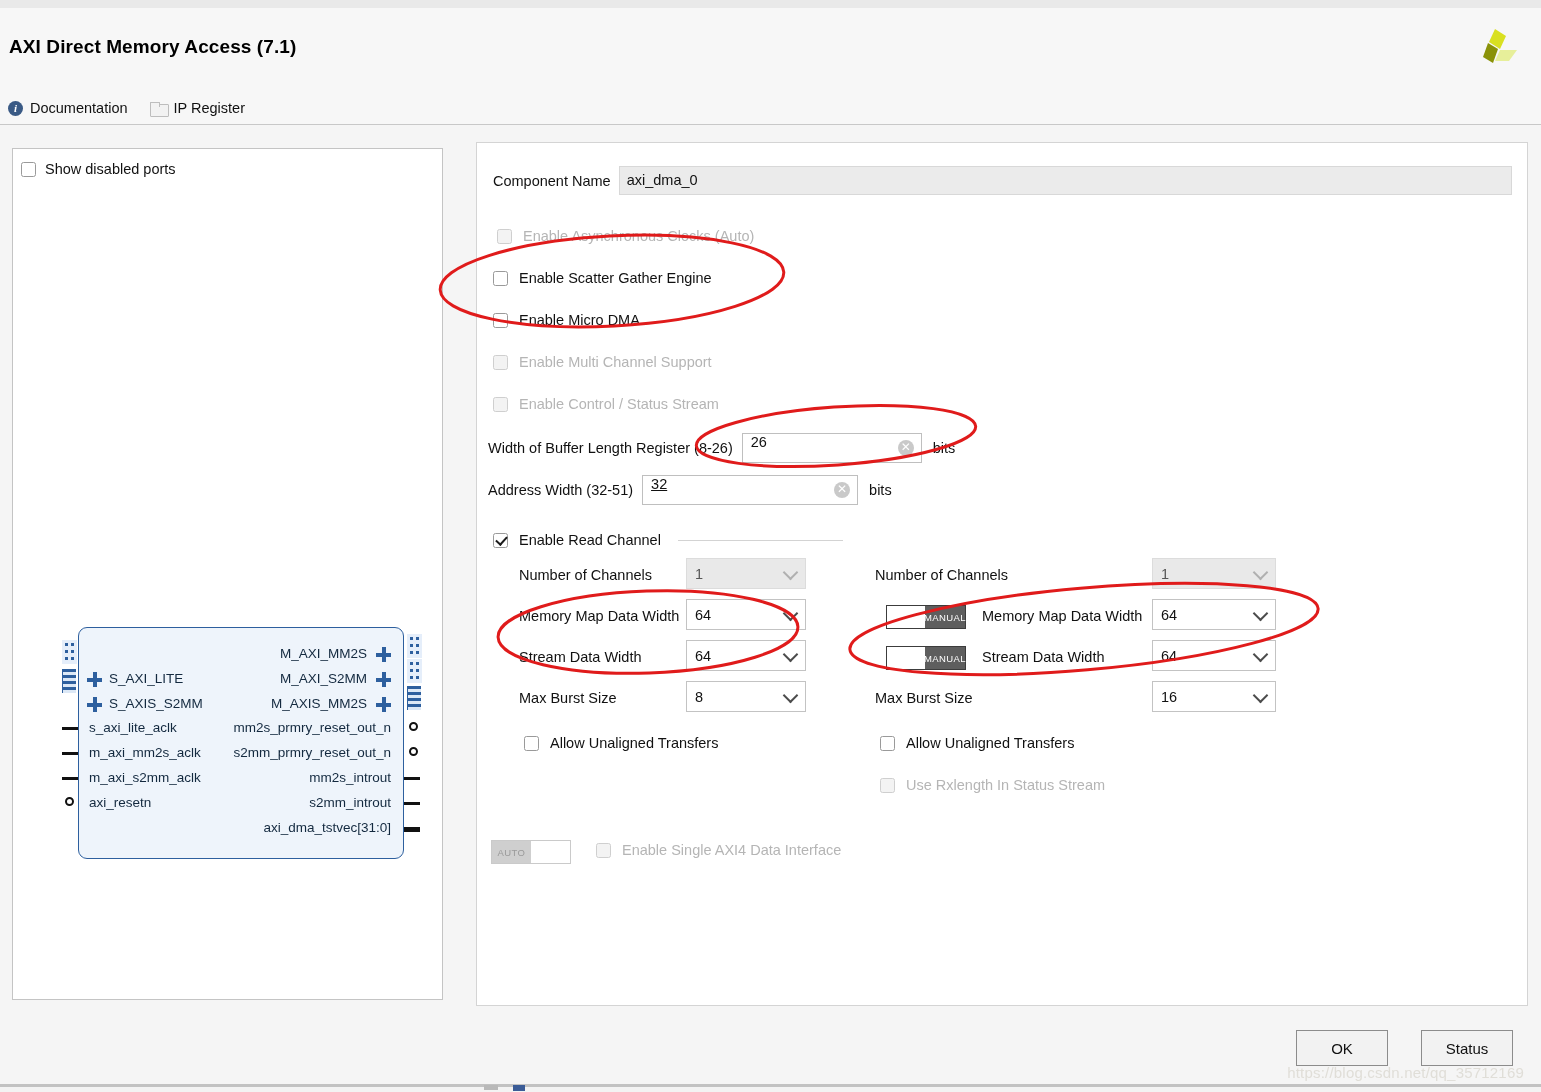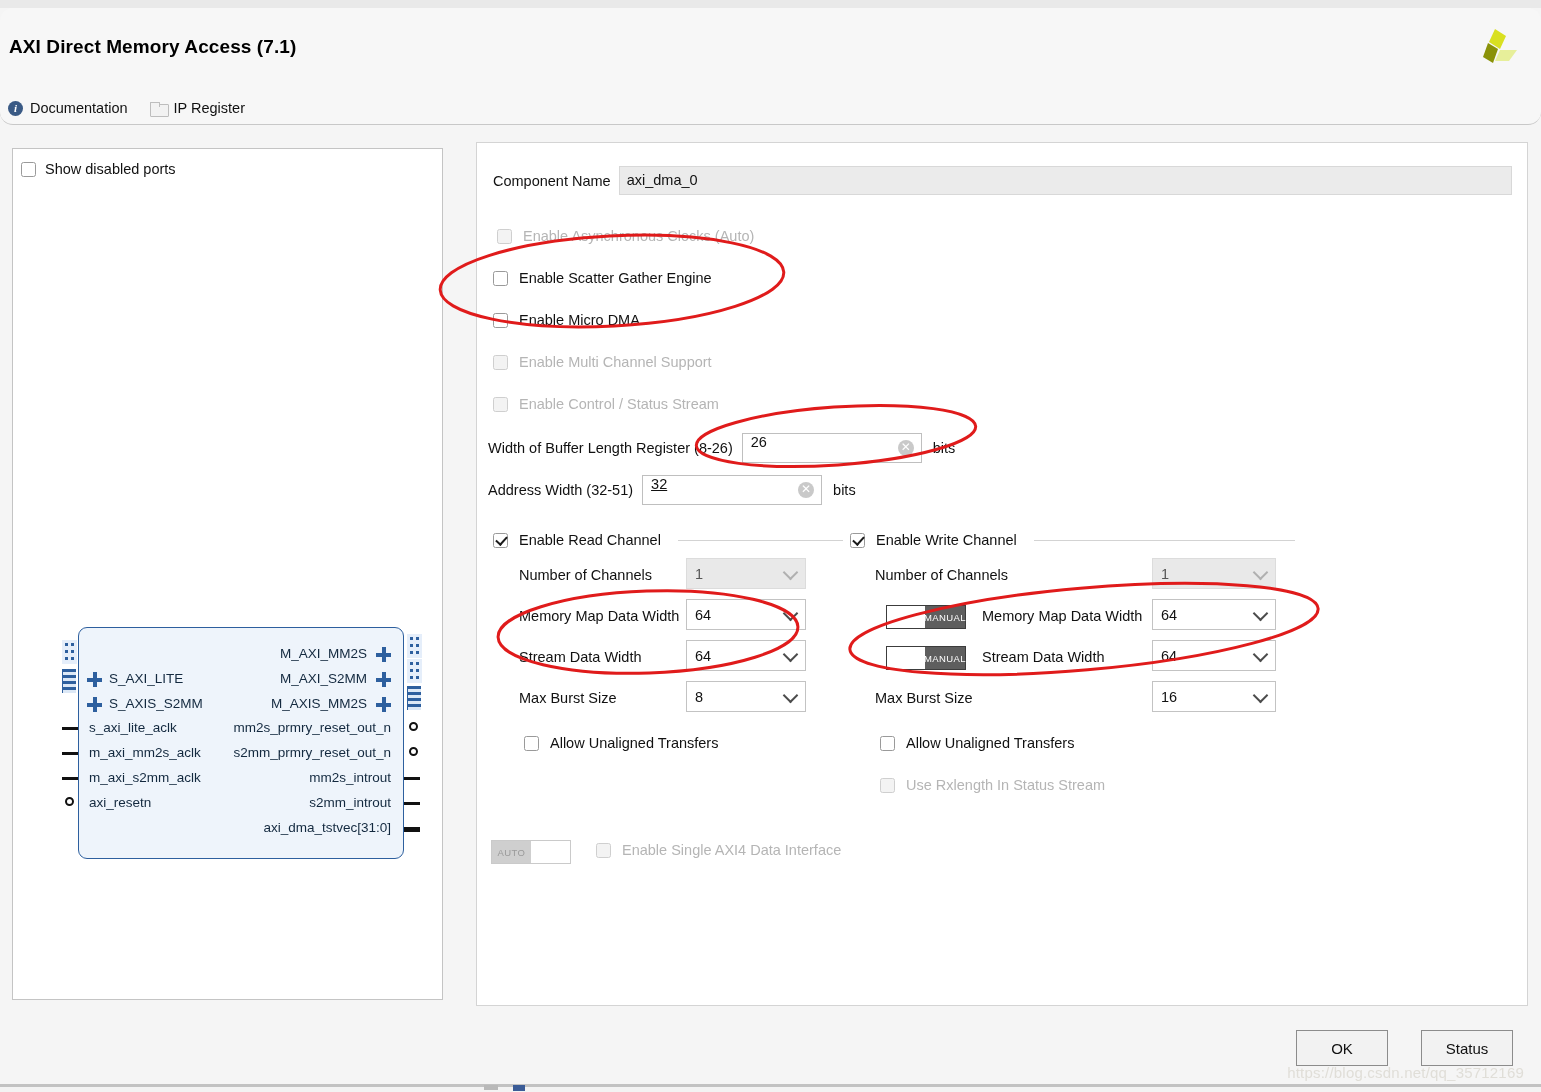--- a/index.html
+++ b/index.html
@@ -14,21 +14,20 @@
     overflow:hidden;
   }
   #root { position:absolute; inset:0; }
 
   
   .topstrip { position:absolute; left:0; top:0; width:1541px; height:8px; background:#e9e9e9; }
   .header {
     position:absolute; left:0; top:8px; width:1541px; height:117px;
     background:#f7f7f7;
     border-bottom:1px solid #c8c8c8;
-    border-radius:13px;
   }
   .title {
     position:absolute; left:9px; top:28px;
     font-size:19px; font-weight:bold; color:#000;
     letter-spacing:.1px;
   }
   .linkrow { position:absolute; left:8px; top:92px; display:flex; align-items:center; gap:22px; }
   .link { display:flex; align-items:center; gap:7px; font-size:14.5px; color:#111; cursor:pointer; }
   .info-icon {
     width:15px; height:15px; border-radius:50%;
@@ -332,21 +331,21 @@
       <span class="field-label">Width of Buffer Length Register (8-26)</span>
       <div class="txtbox" style="width:180px; margin-left:9px;">
         <span>26</span>
         <span class="clearbtn">✕</span>
       </div>
       <span class="units">bits</span>
     </div>
 
     <div class="field-row" style="left:11px; top:332px;">
       <span class="field-label">Address Width (32-51)</span>
-      <div class="txtbox" style="width:180px; margin-left:9px;text-decoration:underline;">
+      <div class="txtbox" style="width:216px; margin-left:9px;text-decoration:underline;">
         <span>32</span>
         <span class="clearbtn">✕</span>
       </div>
       <span class="units">bits</span>
     </div>
 
     <div class="grp-head" style="left:16px; top:389px;">
       <span class="cb checked"></span>
       <span class="lbl">Enable Read Channel</span>
       <span class="rule"></span>
@@ -374,25 +373,20 @@
     <div class="combo" style="left:209px; top:538px; width:120px;">
       <span>8</span>
       <span class="chev"></span>
     </div>
 
     <div class="chk-item" style="left:47px; top:592px;">
       <span class="cb"></span>
       <span class="lbl">Allow Unaligned Transfers</span>
     </div>
 
-    <div class="grp-head" style="left:373px; top:389px; width:445px;">
-      <span class="cb checked"></span>
-      <span class="lbl">Enable Write Channel</span>
-      <span class="rule"></span>
-    </div>
 
     <div class="sub-label" style="left:398px; top:424px;">Number of Channels</div>
     <div class="combo dis" style="left:675px; top:415px; width:124px;">
       <span>1</span>
       <span class="chev"></span>
     </div>
 
     <div class="togg" style="left:409px; top:462px;">
       <span class="knob"></span>
       <span class="tag">MANUAL</span>

